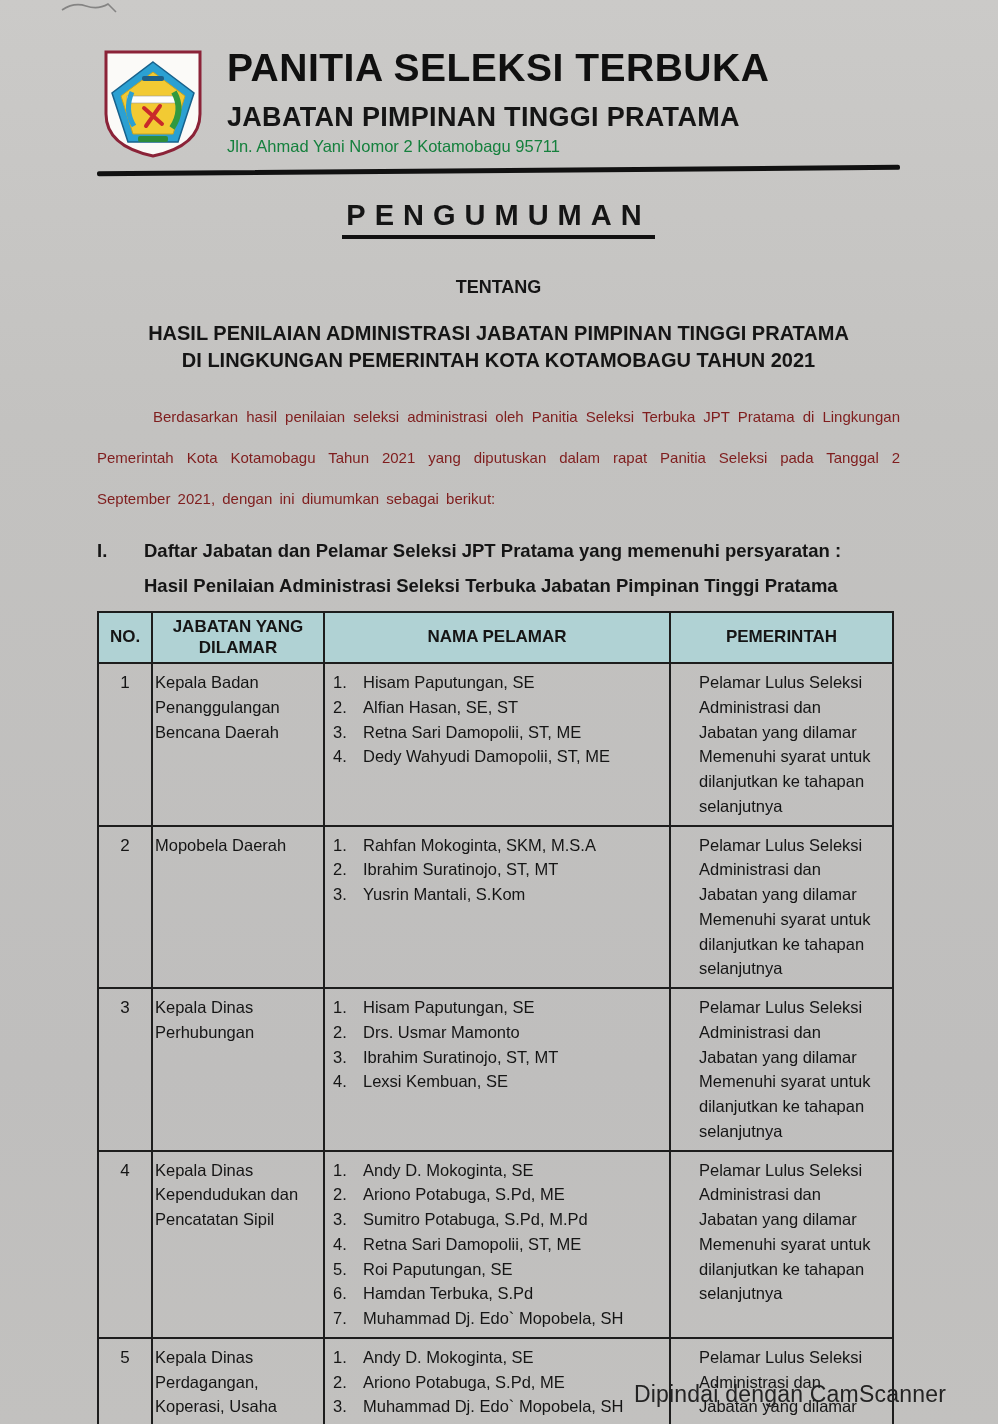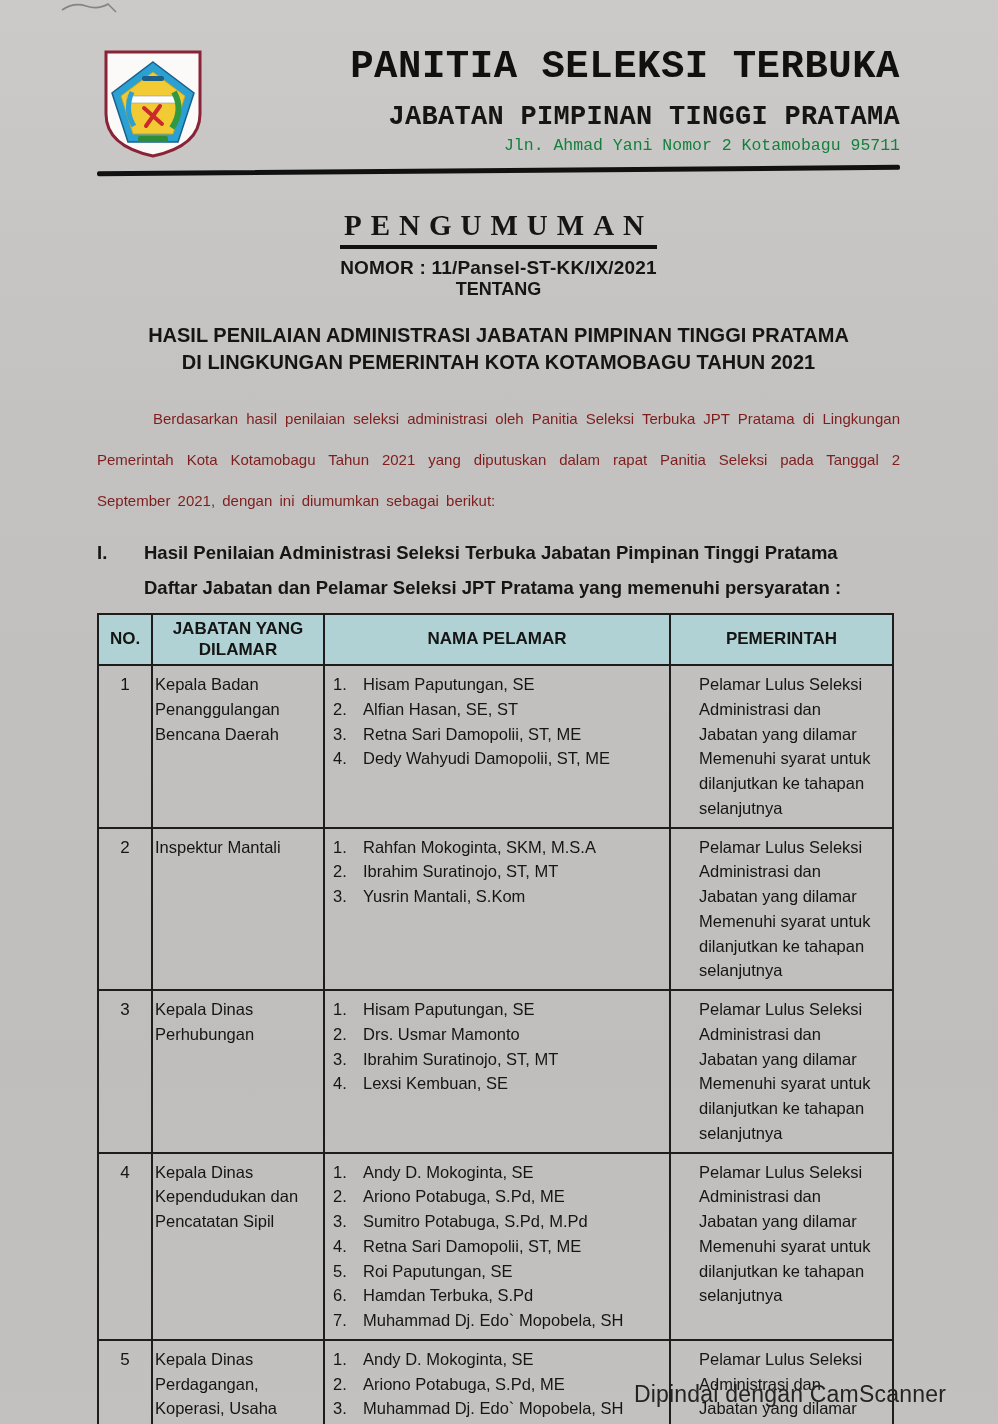--- a/index.html
+++ b/index.html
@@ -9,35 +9,35 @@
     font-family:"Liberation Sans", sans-serif;
     background:linear-gradient(180deg,#cbcac8 0%, #c3c2c0 30%, #bfbebd 75%, #c2c1bf 100%);
     color:#151515;
     overflow:hidden;
   }
   .page { position:absolute; left:97px; top:0; width:803px; }
 
   
   .letterhead { position:relative; padding:46px 0 0 0; min-height:158px; }
   .emblem { position:absolute; left:3px; top:48px; width:106px; height:112px; }
-  .lh-text { padding-left:130px; text-align:right;font-family:Liberation Mono, monospace; }
+  .lh-text { padding-left:130px; text-align:left; }
   .lh-title { font-size:39px; font-weight:bold; letter-spacing:.5px; color:#101010; line-height:1.12; }
   .lh-subtitle { font-size:27px; font-weight:bold; letter-spacing:.3px; margin-top:12px; }
   .lh-address { font-size:16.5px; margin-top:4px; color:#15803d; }
   .thick-rule { margin-top:10px; height:5px; background:#111; border-radius:2px; transform:rotate(-0.45deg); }
 
   
   .ann { text-align:center; }
   .ann-heading {
-    margin-top:36px; display:inline-block;
+    margin-top:26px; display:inline-block;
     font-size:29px; font-weight:bold; letter-spacing:9px;
-    border-bottom:4px solid #111; padding:0 4px 3px 4px;font-family:Liberation Serif, serif;
+    border-bottom:4px solid #111; padding:0 4px 3px 4px;
   }
   .ann-number { margin-top:8px; font-size:19px; font-weight:bold; letter-spacing:.2px; }
-  .ann-about { font-size:18px; font-weight:bold; }
+  .ann-about { margin-top:38px; font-size:18px; font-weight:bold; }
   .ann-subject { margin-top:22px; font-size:20px; font-weight:bold; line-height:1.35; }
 
   
   .body-par {
     margin-top:22px; font-size:15px; line-height:41px;
     text-align:justify; text-indent:56px; word-spacing:3px; color:#7f1d1d;
   }
 
   
   .section { margin-top:14px; display:flex; font-size:18.5px; font-weight:bold; line-height:1.9; }
@@ -89,35 +89,34 @@
     <div class="lh-text">
       <div class="lh-title">PANITIA SELEKSI TERBUKA</div>
       <div class="lh-subtitle">JABATAN PIMPINAN TINGGI PRATAMA</div>
       <div class="lh-address">Jln. Ahmad Yani Nomor 2 Kotamobagu 95711</div>
     </div>
   </div>
   <div class="thick-rule"></div>
 
   <div class="ann">
     <div class="ann-heading">PENGUMUMAN</div>
-    <div class="ann-number">NOMOR :  11/Pansel-ST-KK/IX/2021</div>
     <div class="ann-about">TENTANG</div>
     <div class="ann-subject">
       <div>HASIL PENILAIAN ADMINISTRASI JABATAN PIMPINAN TINGGI PRATAMA</div>
       <div>DI LINGKUNGAN PEMERINTAH KOTA KOTAMOBAGU TAHUN 2021</div>
     </div>
   </div>
 
   <p class="body-par">Berdasarkan hasil penilaian seleksi administrasi oleh Panitia Seleksi Terbuka JPT Pratama di Lingkungan Pemerintah Kota Kotamobagu Tahun 2021 yang diputuskan dalam rapat Panitia Seleksi pada Tanggal 2 September 2021, dengan ini diumumkan sebagai berikut:</p>
 
   <div class="section">
     <div class="section-numeral">I.</div>
     <div class="section-titles">
+      <div>Daftar Jabatan dan Pelamar Seleksi JPT Pratama yang memenuhi persyaratan :</div>
       <div>Hasil Penilaian Administrasi Seleksi Terbuka Jabatan Pimpinan Tinggi Pratama</div>
-      <div>Daftar Jabatan dan Pelamar Seleksi JPT Pratama yang memenuhi persyaratan :</div>
     </div>
   </div>
 
   <table>
     <colgroup>
       <col style="width:54px">
       <col style="width:172px">
       <col style="width:346px">
       <col style="width:223px">
     </colgroup>
@@ -148,21 +147,21 @@
             </div>
             <div class="name-line">
               <span class="name-num">4.</span>
               <span>Dedy Wahyudi Damopolii, ST, ME</span>
             </div>
           </td>
           <td class="c-remark">Pelamar Lulus Seleksi Administrasi dan Jabatan yang dilamar Memenuhi syarat untuk dilanjutkan ke tahapan selanjutnya</td>
         </tr>
         <tr style="height: 126px;">
           <td class="c-no">2</td>
-          <td class="c-pos">Inspektur Mantali</td>
+          <td class="c-pos">Mopobela Daerah</td>
           <td class="c-names">
             <div class="name-line">
               <span class="name-num">1.</span>
               <span>Rahfan Mokoginta, SKM, M.S.A</span>
             </div>
             <div class="name-line">
               <span class="name-num">2.</span>
               <span>Ibrahim Suratinojo, ST, MT</span>
             </div>
             <div class="name-line">

